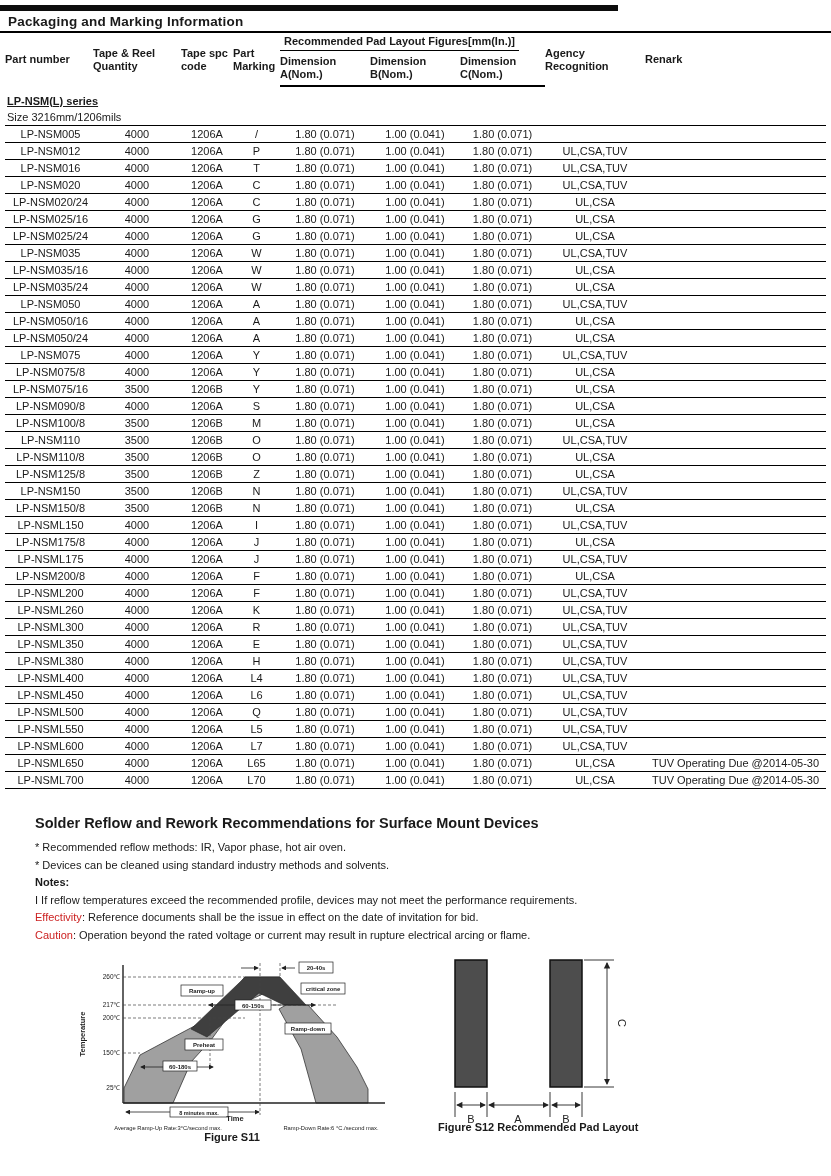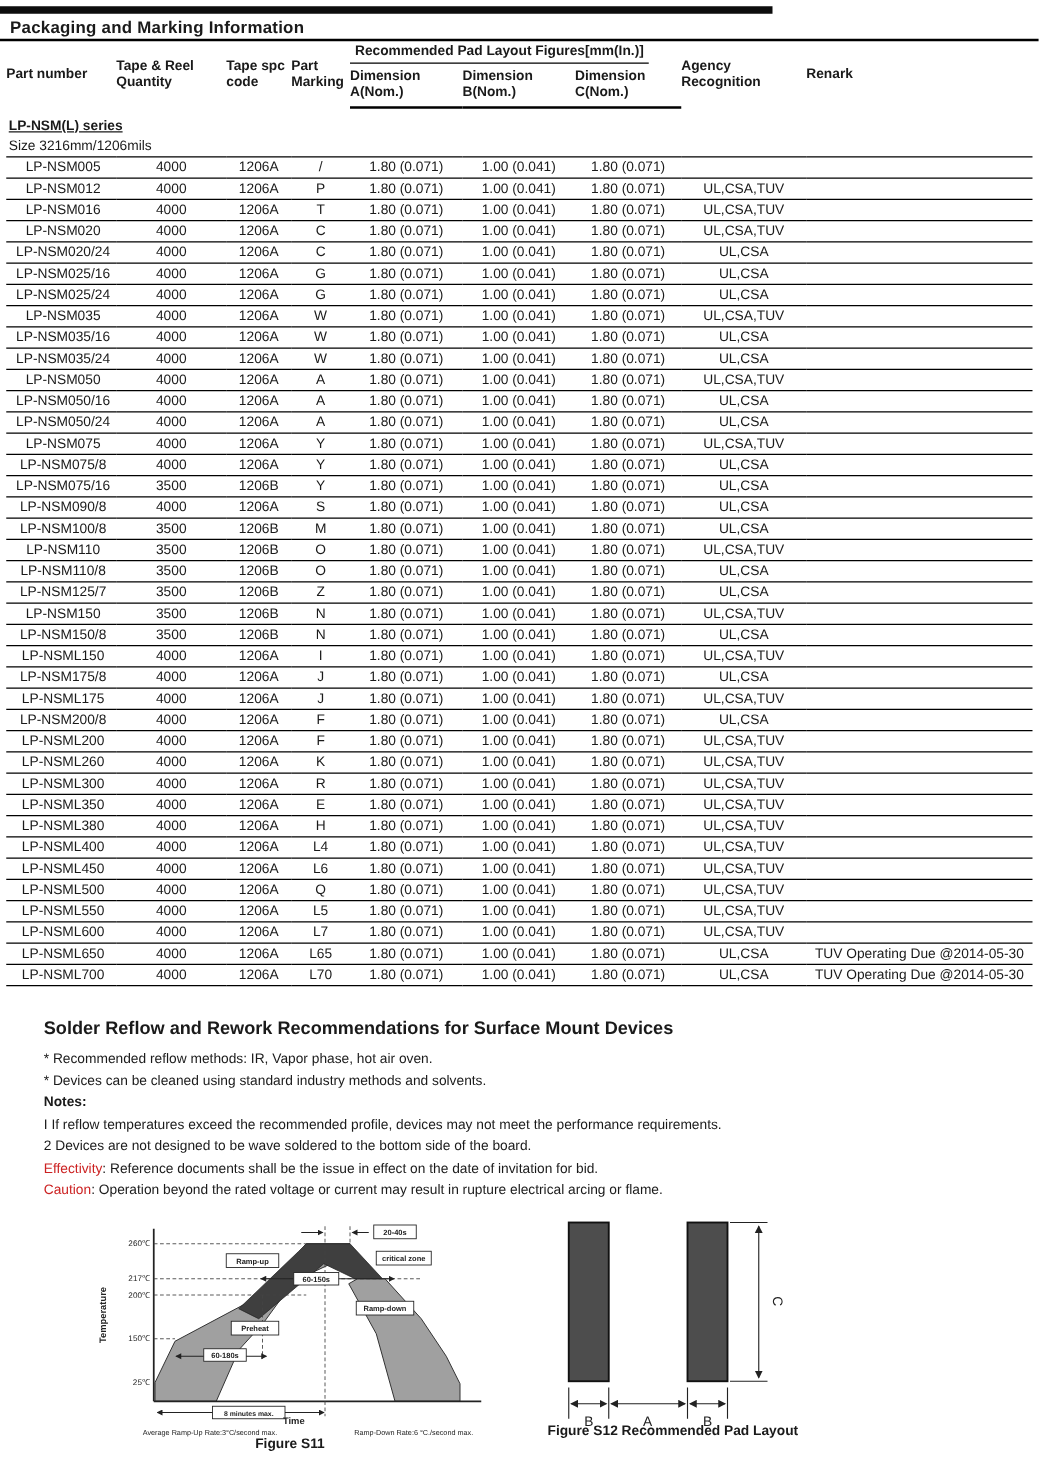--- a/index.html
+++ b/index.html
@@ -281,21 +281,21 @@
         <td>3500</td>
         <td>1206B</td>
         <td>O</td>
         <td>1.80 (0.071)</td>
         <td>1.00 (0.041)</td>
         <td>1.80 (0.071)</td>
         <td>UL,CSA</td>
         <td></td>
       </tr>
       <tr>
-        <td class="c-part">LP-NSM125/7</td>
+        <td class="c-part">LP-NSM125/8</td>
         <td>3500</td>
         <td>1206B</td>
         <td>Z</td>
         <td>1.80 (0.071)</td>
         <td>1.00 (0.041)</td>
         <td>1.80 (0.071)</td>
         <td>UL,CSA</td>
         <td></td>
       </tr>
       <tr>
@@ -498,21 +498,20 @@
       </tr>
     </tbody>
 </table>
 
 <div class="section">
   <h2>Solder Reflow and Rework Recommendations for Surface Mount Devices</h2>
   <div class="note-line">* Recommended reflow methods: IR, Vapor phase, hot air oven.</div>
   <div class="note-line">* Devices can be cleaned using standard industry methods and solvents.</div>
   <div class="note-line note-bold">Notes:</div>
   <div class="note-line">I  If reflow temperatures exceed the recommended profile, devices may not meet the performance requirements.</div>
-  <div class="note-line">2  Devices are not designed to be wave soldered to the bottom side of the board.</div>
   <div class="note-line"><span class="red">Effectivity</span><span>: Reference documents shall be the issue in effect on the date of invitation for bid.</span></div>
   <div class="note-line"><span class="red">Caution</span><span>: Operation beyond the rated voltage or current may result in rupture electrical arcing or flame.</span></div>
 </div>
 
 <div class="figures">
 
   <svg id="fig-s11" width="318" height="178" viewBox="0 0 318 178">
     <defs>
       <marker id="ar" markerWidth="7" markerHeight="7" refX="5" refY="3" orient="auto">
           <path d="M0,0 L6,3 L0,6 z" fill="#222"></path>

